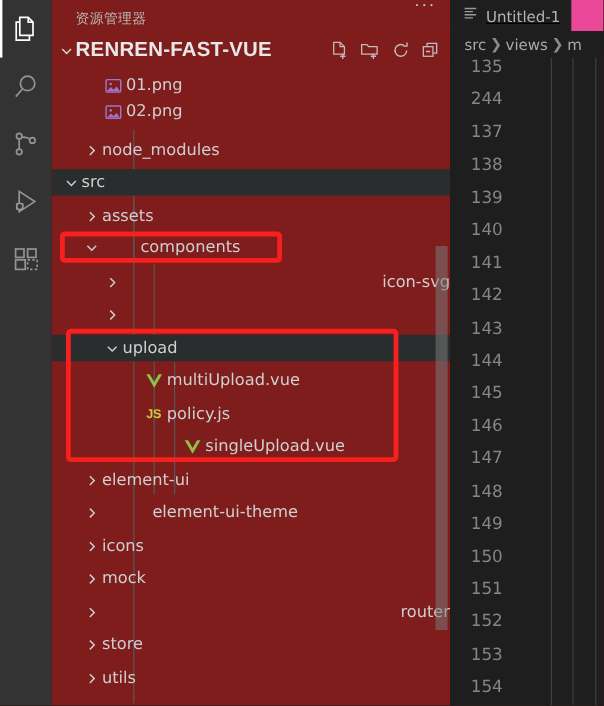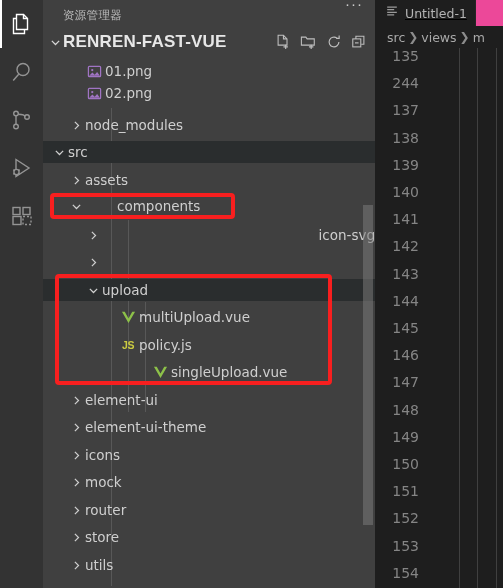--- a/index.html
+++ b/index.html
@@ -34,21 +34,21 @@
     content: "";
     position: absolute; left: 0; top: 0;
     width: 2px; height: 48px;
     background: #ffffff;
   }
   .act-item svg { display: block; }
 
   
   .sidebar {
     width: 332px; height: 588px;
-    background: #404040;
+    background: #7f1d1d;
     flex: 0 0 332px;
     position: relative;
     overflow: hidden;
   }
   .sb-title {
     height: 30px;
     display: flex; align-items: center;
     padding: 0 0 0 20px;
     position: relative;
   }
@@ -445,21 +445,21 @@
           <span class="label">singleUpload.vue</span>
         </div>
         <div class="row" style="position: absolute; left: 0px; right: 0px; top: 335px; padding-left: 25px;">
           <span class="arrow">
             <svg width="13" height="13" viewBox="0 0 16 16" fill="none" stroke="#cfcfcf" stroke-width="1.5">
               <path d="M6 3.5L10.5 8L6 12.5"></path>
             </svg>
           </span>
           <span class="label">element-ui</span>
         </div>
-        <div class="row" style="position: absolute; left: 0px; right: 11px; top: 362px; padding-left: 25px;">
+        <div class="row" style="position: absolute; left: 0px; right: 11px; top: 362px; padding-left: 25px; gap: 42px;">
           <span class="arrow">
             <svg width="13" height="13" viewBox="0 0 16 16" fill="none" stroke="#cfcfcf" stroke-width="1.5">
               <path d="M6 3.5L10.5 8L6 12.5"></path>
             </svg>
           </span>
           <span class="label">element-ui-theme</span>
         </div>
         <div class="row" style="position: absolute; left: 0px; right: 0px; top: 390px; padding-left: 25px;">
           <span class="arrow">
             <svg width="13" height="13" viewBox="0 0 16 16" fill="none" stroke="#cfcfcf" stroke-width="1.5">
@@ -469,21 +469,21 @@
           <span class="label">icons</span>
         </div>
         <div class="row" style="position: absolute; left: 0px; right: 0px; top: 417px; padding-left: 25px;">
           <span class="arrow">
             <svg width="13" height="13" viewBox="0 0 16 16" fill="none" stroke="#cfcfcf" stroke-width="1.5">
               <path d="M6 3.5L10.5 8L6 12.5"></path>
             </svg>
           </span>
           <span class="label">mock</span>
         </div>
-        <div class="row" style="position: absolute; left: 0px; right: 0px; top: 445px; padding-left: 25px;">
+        <div class="row" style="position: absolute; left: 0px; right: 0px; top: 445px; padding-left: 25px; justify-content: space-between;">
           <span class="arrow">
             <svg width="13" height="13" viewBox="0 0 16 16" fill="none" stroke="#cfcfcf" stroke-width="1.5">
               <path d="M6 3.5L10.5 8L6 12.5"></path>
             </svg>
           </span>
           <span class="label">router</span>
         </div>
         <div class="row" style="position: absolute; left: 0px; right: 0px; top: 472px; padding-left: 25px;">
           <span class="arrow">
             <svg width="13" height="13" viewBox="0 0 16 16" fill="none" stroke="#cfcfcf" stroke-width="1.5">

